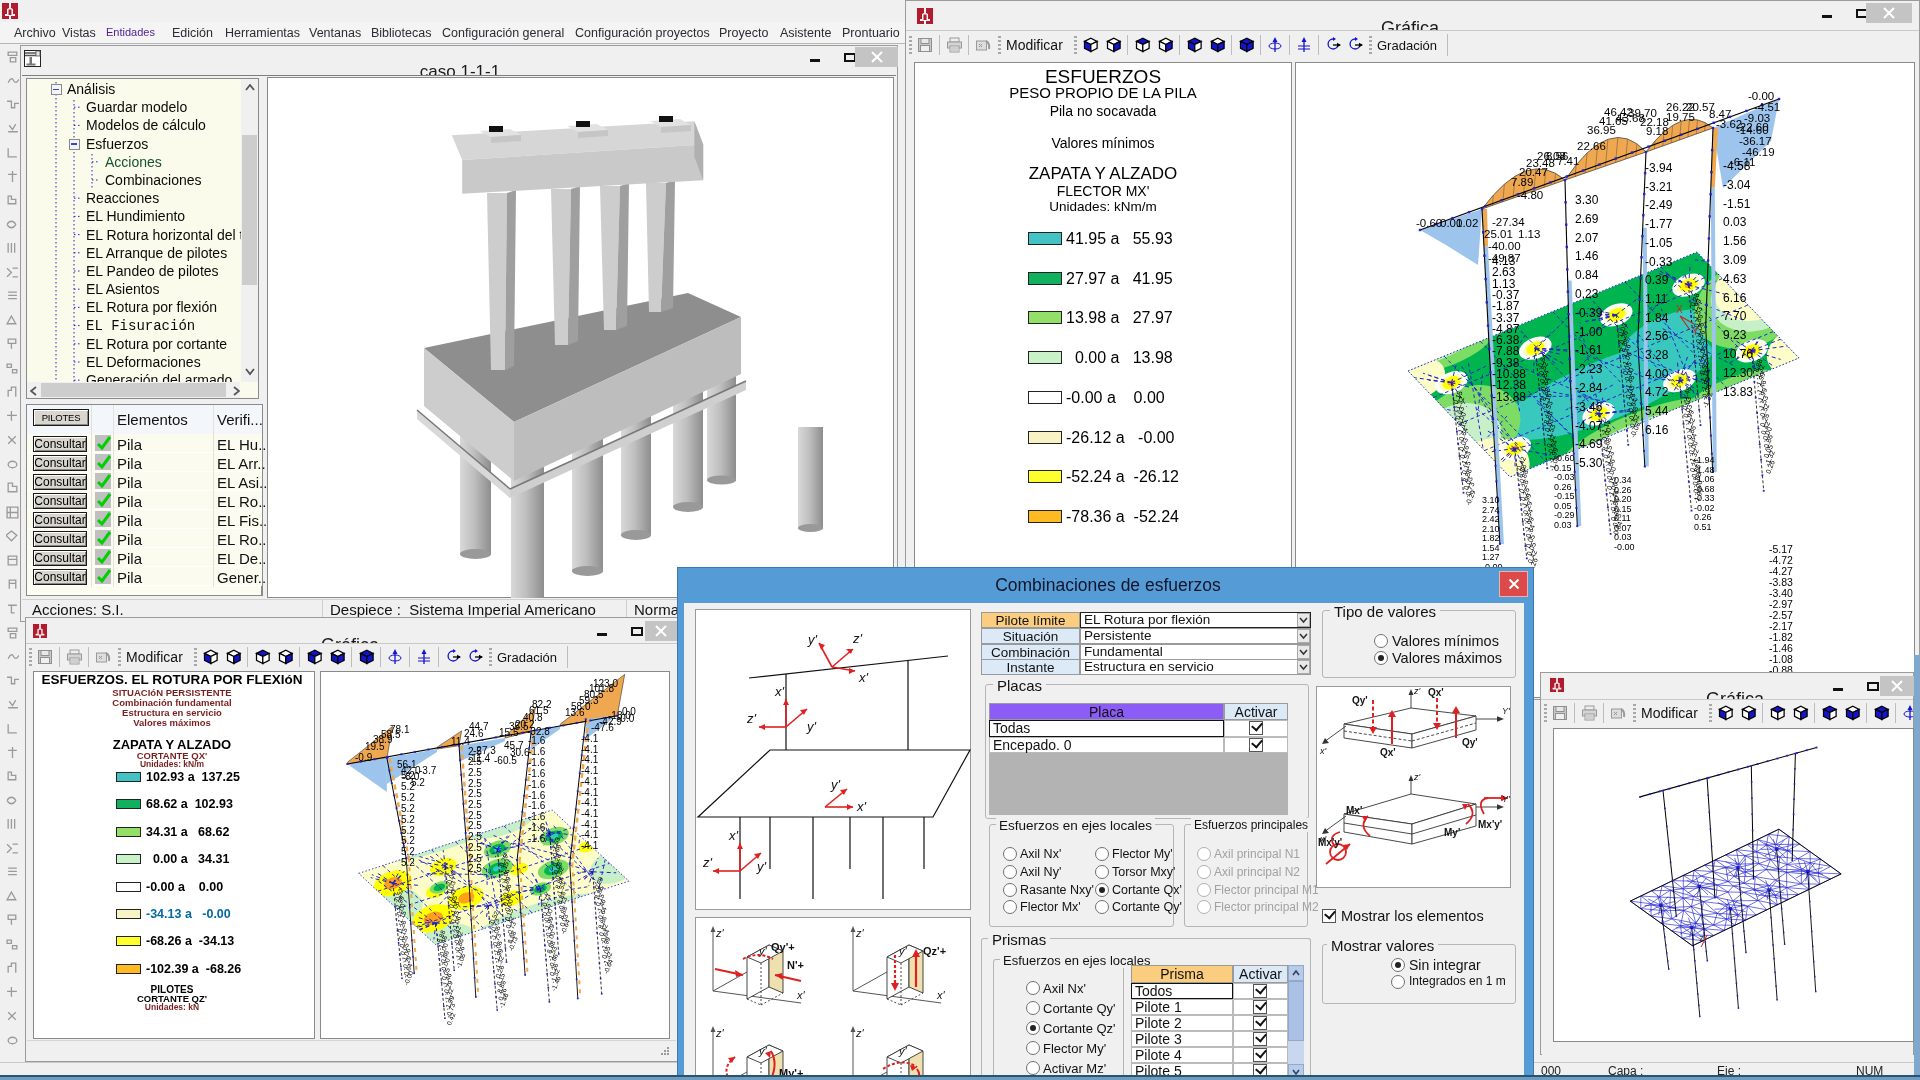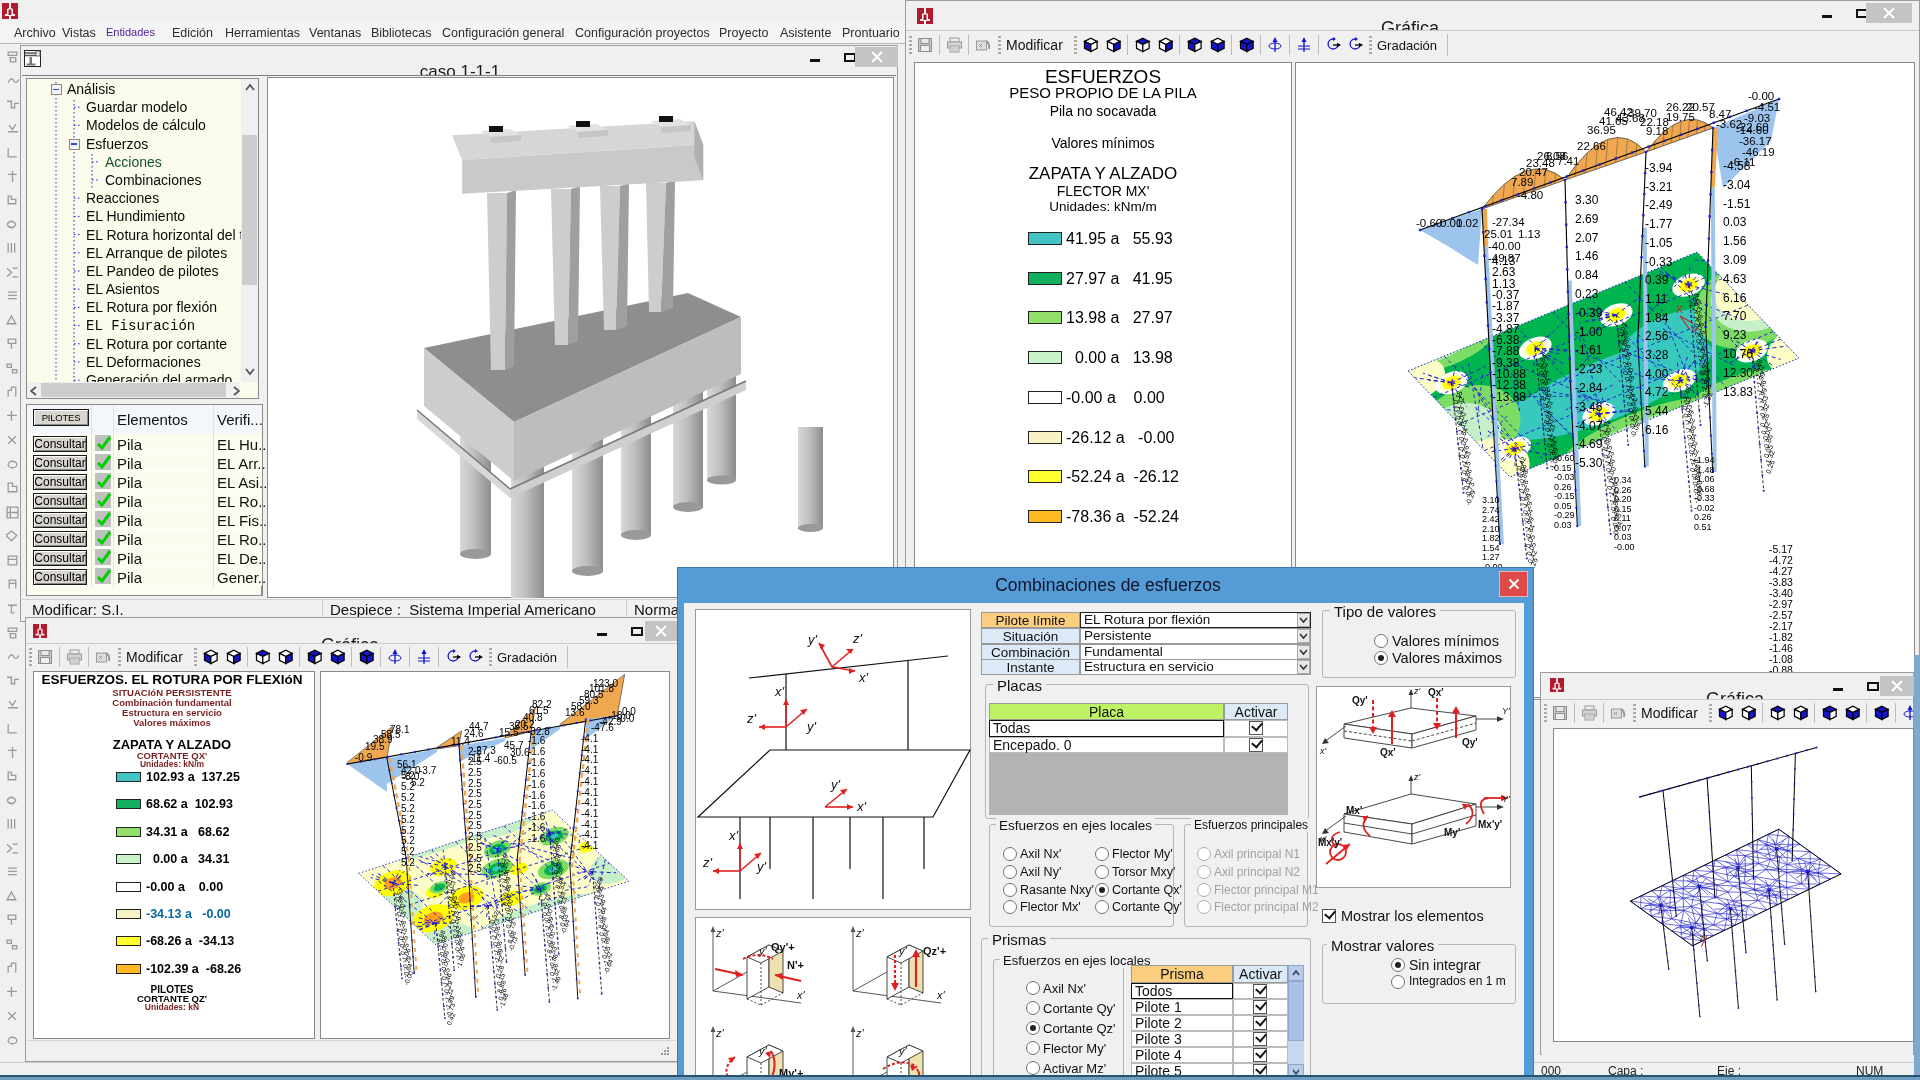--- a/index.html
+++ b/index.html
@@ -366,21 +366,21 @@
 <rect x="222" y="49" width="14" height="6" fill="#111"></rect>
 <polygon points="300,49 330,47 341,53 311,55" fill="#e2e2e2"></polygon>
       <polygon points="311,55 341,53 341,59 311,61" fill="#c6c6c6"></polygon>
 <rect x="309" y="44" width="14" height="6" fill="#111"></rect>
 <polygon points="383,44 413,42 424,48 394,50" fill="#e2e2e2"></polygon>
       <polygon points="394,50 424,48 424,54 394,56" fill="#c6c6c6"></polygon>
 <rect x="392" y="39" width="14" height="6" fill="#111"></rect>
 </g>
 </svg>
 <div class="abs" style="left:22px;top:599px;width:874px;height:20px;background:#f0f0f0;border-top:1px solid #d0d0d0;"></div>
-<div class="abs" style="left:32px;top:601px;font-size:15px;color:#111;">Modificar: S.I.</div>
+<div class="abs" style="left:32px;top:601px;font-size:15px;color:#111;">Acciones: S.I.</div>
 <div class="abs" style="left:330px;top:601px;font-size:15px;color:#111;">Despiece :&nbsp; Sistema Imperial Americano</div>
 <div class="abs" style="left:634px;top:601px;font-size:15px;color:#111;">Normas</div>
 <div class="abs" style="left:322px;top:600px;width:1px;height:19px;background:#cfcfcf;"></div>
 <div class="abs" style="left:626px;top:600px;width:1px;height:19px;background:#cfcfcf;"></div>
 <div class="win" style="left:905px;top:0;width:1015px;height:700px;border:1px solid #9b9b9b;"></div>
 <svg class="abs" style="left:917px;top:8px" width="16" height="16" viewBox="0 0 16 16">
 <rect x="0" y="0" width="16" height="16" fill="#b01c2e"></rect>
 <path d="M7 0 L7 5 L5 6 L5 11 L3 11 L3 13 L7 13 L7 16 L9 16 L9 13 L13 13 L13 11 L11 11 L11 6 L9 5 L9 0 Z" fill="#fff" opacity="0.95"></path>
 <path d="M6.5 6.5 L9.5 6.5 L9.5 12 L6.5 12 Z" fill="#b01c2e"></path>
 </svg>
@@ -2641,21 +2641,21 @@
     <path d="M1 2 L4.5 6 L8 2" fill="none" stroke="#333" stroke-width="1.5"></path>
   </svg>
 <div class="abs" style="left:1322px;top:610px;width:194px;height:68px;border:1px solid #b5b5b5;border-radius:3px;z-index:52"></div>
 <div class="abs" style="left:1330px;top:603px;background:#f0f0f0;padding:0 4px;font-size:15px;color:#111;z-index:52">Tipo de valores</div>
 <div class="radio" style="left:1374px;top:634px;z-index:52"></div>
 <div class="abs" style="left:1392px;top:633px;font-size:14.5px;color:#111;z-index:52">Valores mínimos</div>
 <div class="radio sel" style="left:1374px;top:651px;z-index:52"></div>
 <div class="abs" style="left:1392px;top:650px;font-size:14.5px;color:#111;z-index:52">Valores máximos</div>
 <div class="abs" style="left:985px;top:684px;width:324px;height:135px;border:1px solid #b5b5b5;border-radius:3px;z-index:52"></div>
 <div class="abs" style="left:993px;top:677px;background:#f0f0f0;padding:0 4px;font-size:15px;color:#111;z-index:52">Placas</div>
-<div class="abs" style="left:989px;top:703px;width:235px;height:17px;background:#bef264;border:1px solid #9a9a9a;text-align:center;font-size:14px;color:#111;line-height:16px;z-index:52">Placa</div>
+<div class="abs" style="left:989px;top:703px;width:235px;height:17px;background:#8b5cf6;border:1px solid #9a9a9a;text-align:center;font-size:14px;color:#111;line-height:16px;z-index:52">Placa</div>
 <div class="abs" style="left:1224px;top:703px;width:64px;height:17px;background:#dce9f7;border:1px solid #9a9a9a;text-align:center;font-size:14px;color:#111;line-height:16px;z-index:52">Activar</div>
 <div class="abs" style="left:989px;top:720px;width:235px;height:17px;background:#fff;border:1.5px solid #111;font-size:14px;color:#111;line-height:15px;padding-left:3px;z-index:52">Todas</div>
 <div class="abs" style="left:1224px;top:720px;width:64px;height:17px;background:#fff;border:1px solid #bbb;z-index:52"></div>
 <div class="cb" style="left:1249px;top:721px;z-index:52"></div>
 <div class="abs" style="left:989px;top:737px;width:235px;height:16px;background:#fff;border:1px solid #bbb;font-size:14px;color:#111;line-height:15px;padding-left:3px;z-index:52">Encepado. 0</div>
 <div class="abs" style="left:1224px;top:737px;width:64px;height:16px;background:#fff;border:1px solid #bbb;z-index:52"></div>
 <div class="cb" style="left:1249px;top:738px;z-index:52"></div>
 <div class="abs" style="left:989px;top:753px;width:299px;height:62px;background:#b3b3b3;z-index:52"></div>
 <div class="abs" style="left:989px;top:824px;width:185px;height:103px;border:1px solid #b5b5b5;border-radius:3px;z-index:52"></div>
 <div class="abs" style="left:996px;top:818px;background:#f0f0f0;padding:0 3px;font-size:13.5px;color:#111;z-index:52">Esfuerzos en ejes locales</div>

